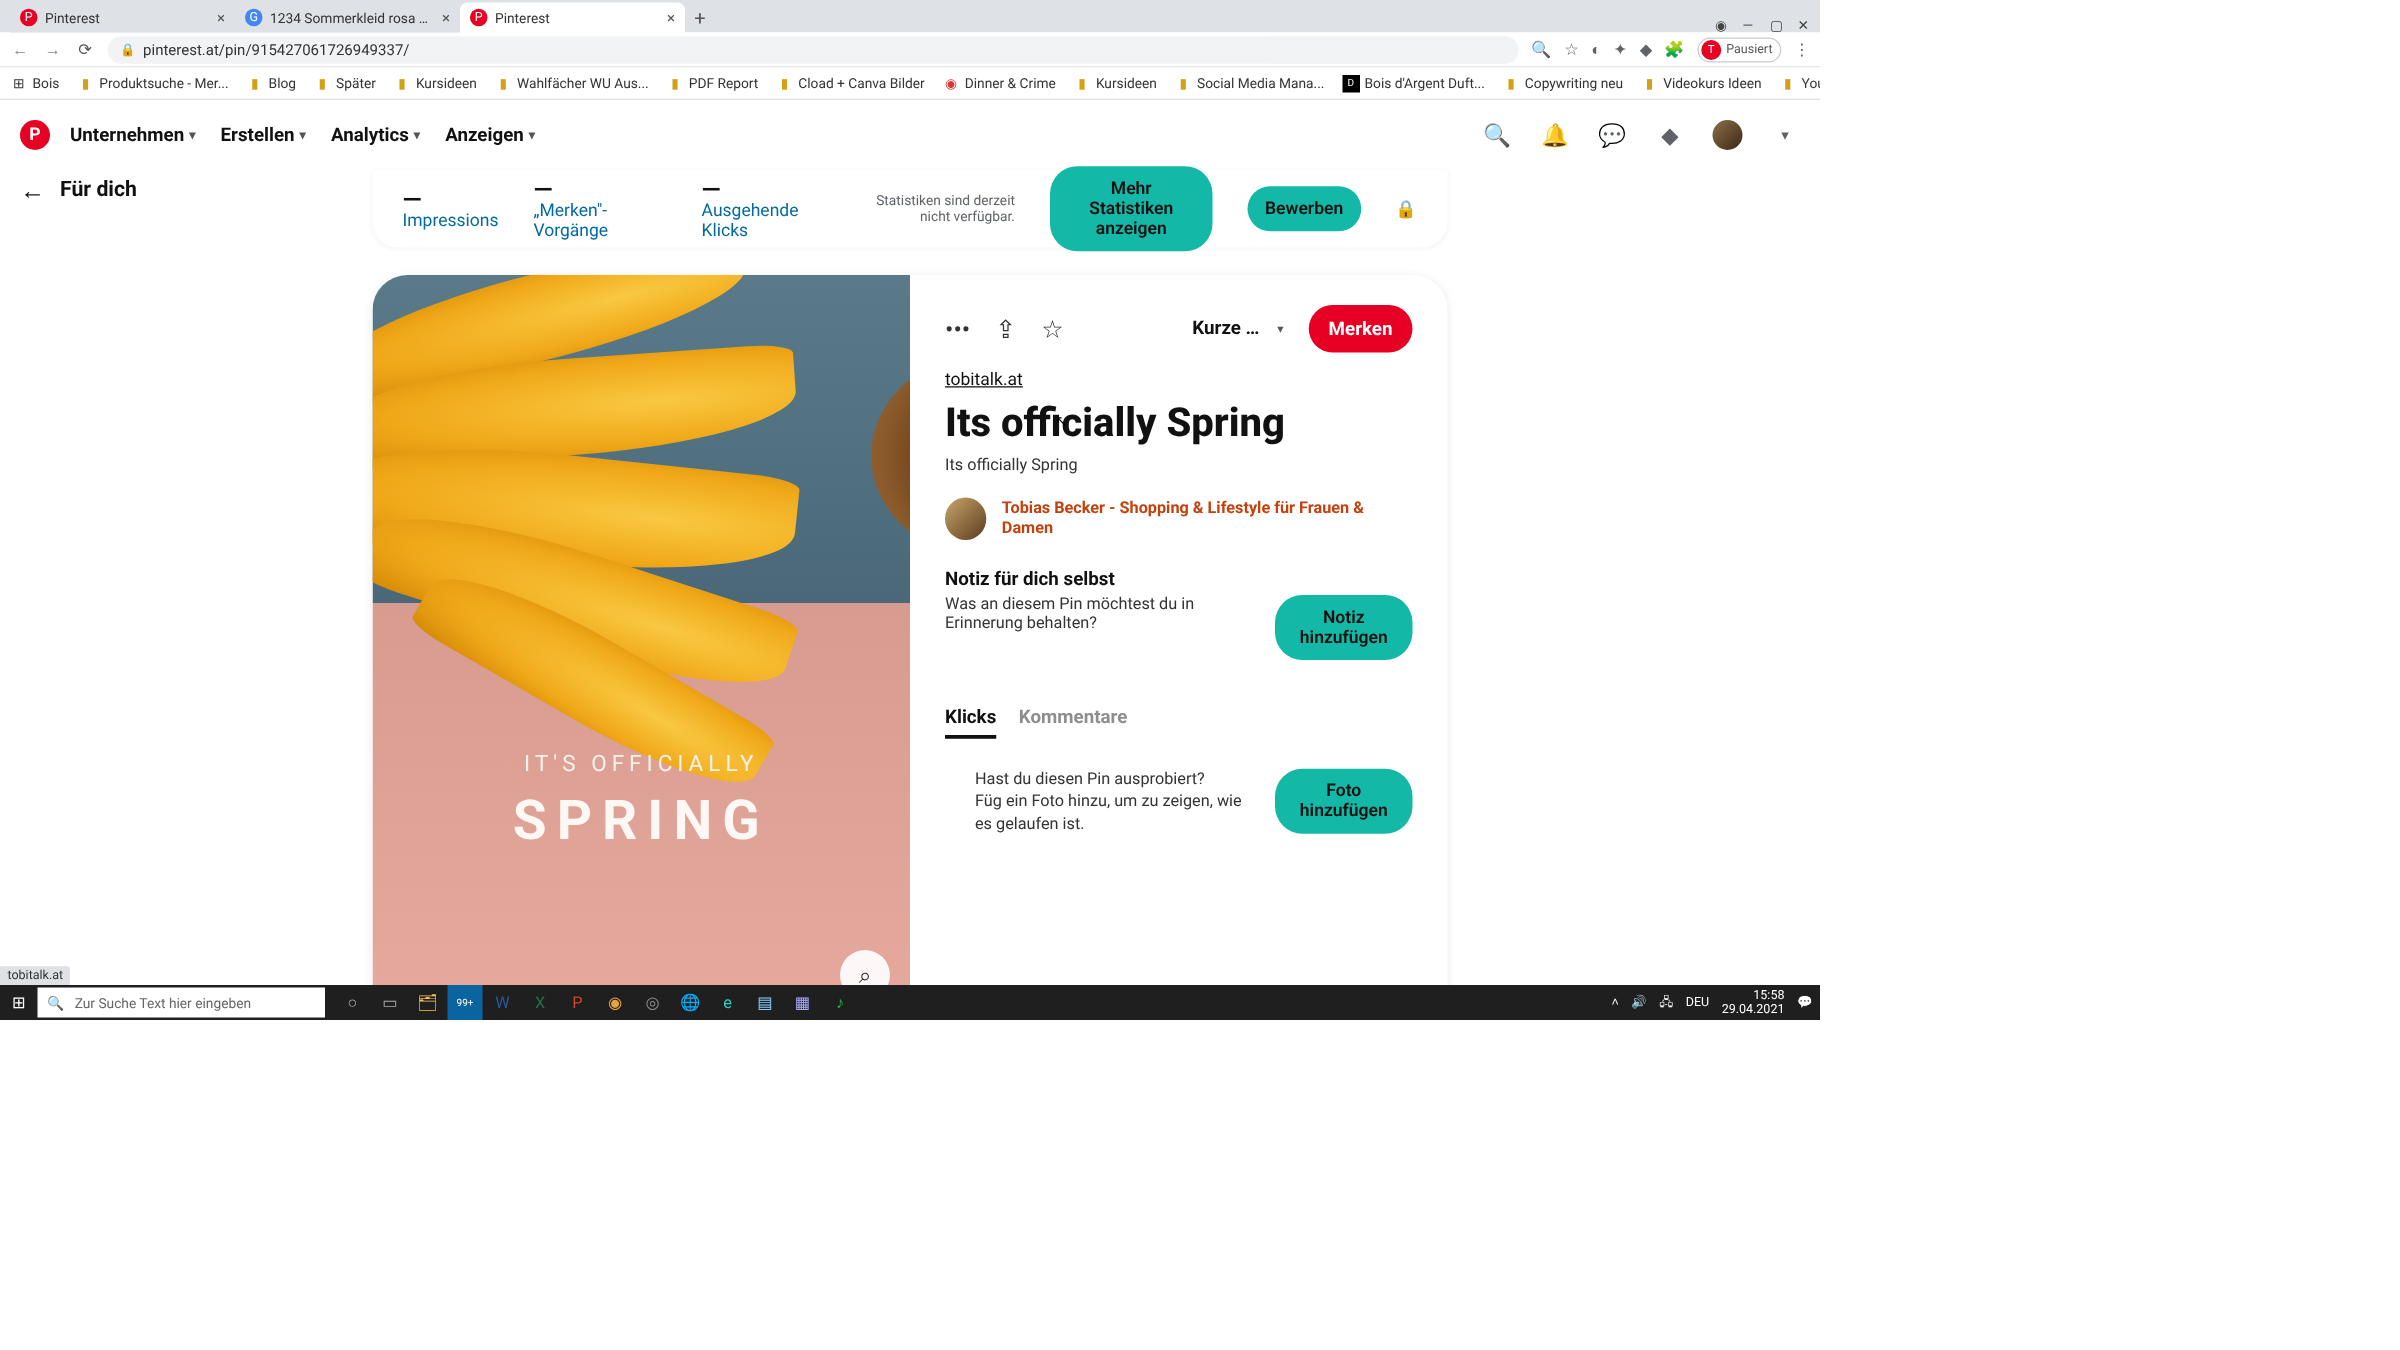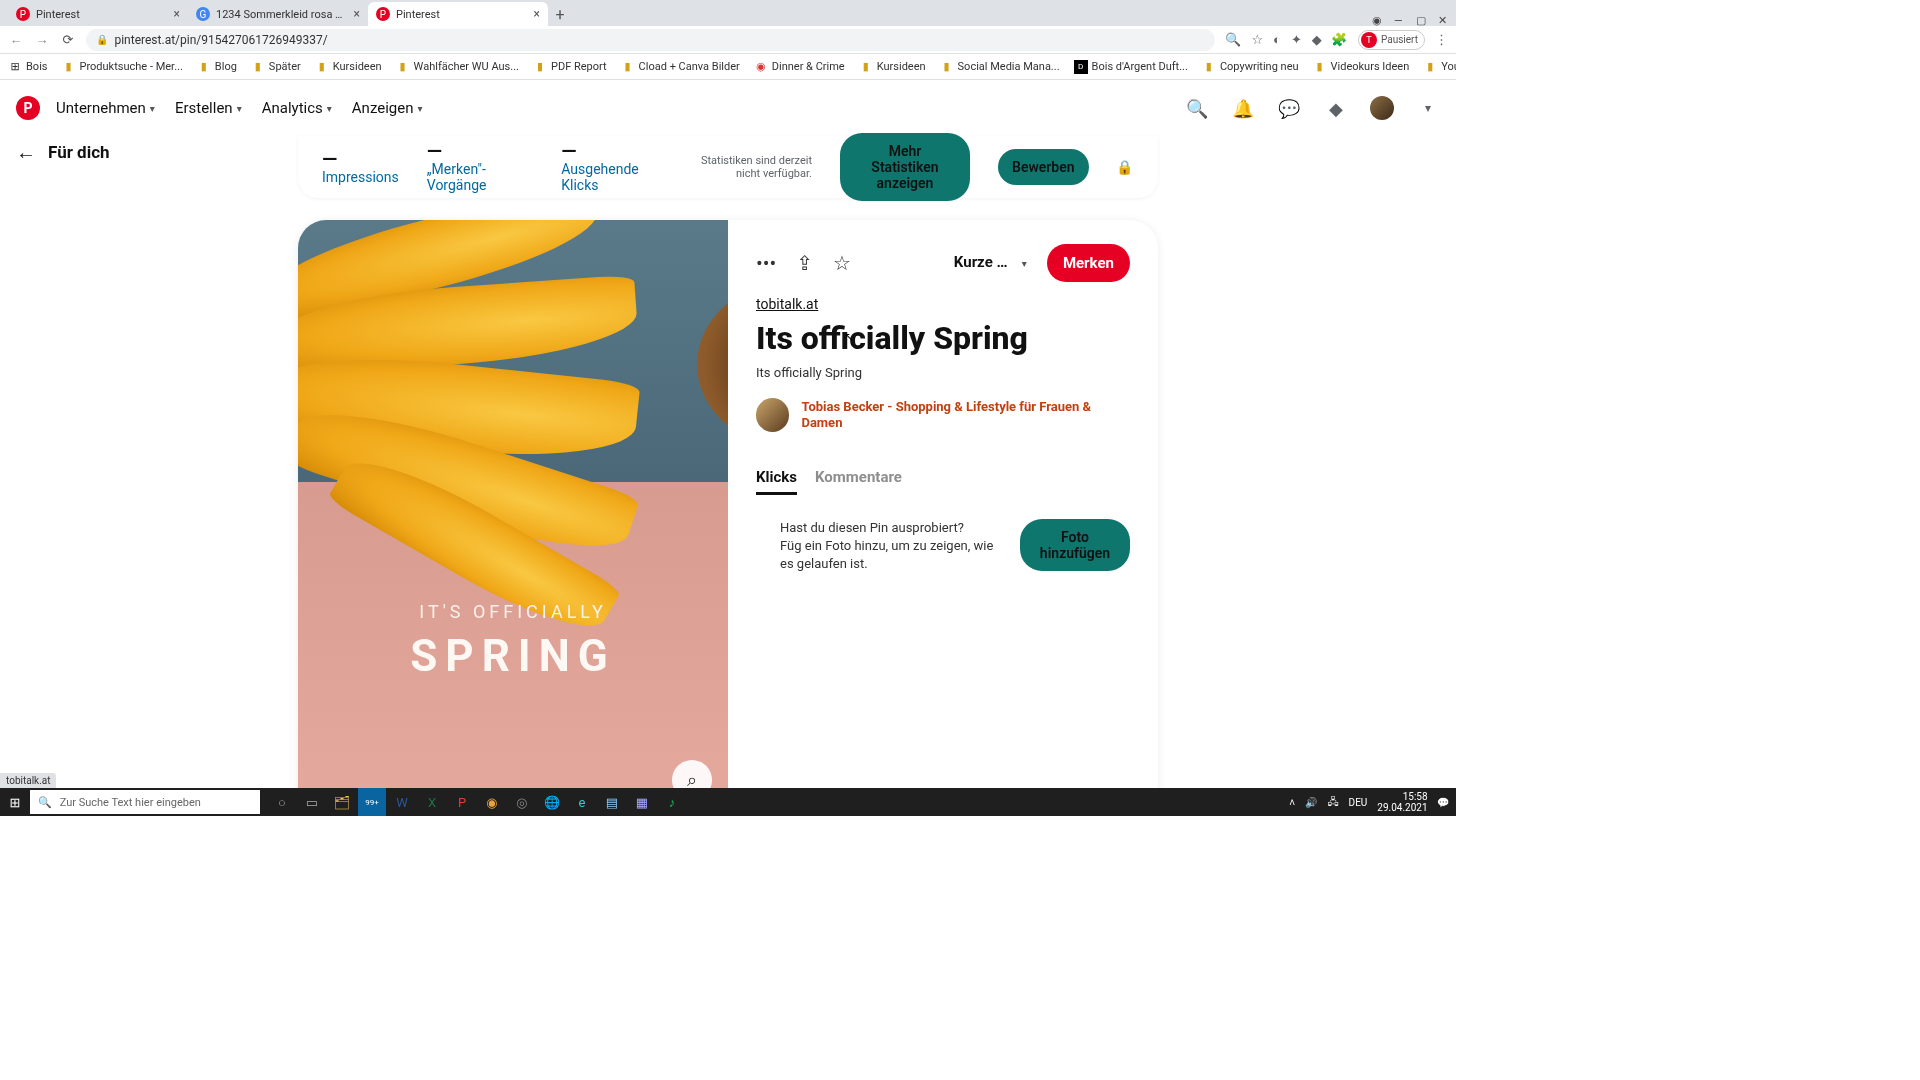--- a/index.html
+++ b/index.html
@@ -31,34 +31,34 @@
 .bm-bar { height:26px; background:#fff; border-bottom:1px solid #e0e0e0; display:flex; align-items:center; padding:0 8px; gap:14px; font-size:11px; color:#333; }
 .bm { display:flex; align-items:center; gap:4px; cursor:pointer; white-space:nowrap; }
 .bm .bic { width:14px; height:14px; display:flex; align-items:center; justify-content:center; font-size:11px; }
 .bm .y { color:#d4a017; }
 .bm-bar .spacer { flex:1; }
 
 
 .pin-header { height:56px; display:flex; align-items:center; padding:0 16px; gap:8px; }
 .pin-logo { width:24px; height:24px; border-radius:50%; background:#e60023; color:#fff; display:flex; align-items:center; justify-content:center; font-weight:bold; font-size:14px; }
 .pin-menu { display:flex; gap:20px; align-items:center; margin-left:8px; }
-.pin-m { font-size:15px; font-weight:400; color:#111; display:flex; align-items:center; gap:4px; cursor:pointer; }
+.pin-m { font-size:15px; font-weight:700; color:#111; display:flex; align-items:center; gap:4px; cursor:pointer; }
 .chev { font-size:10px; color:#555; }
 .pin-header .hspace { flex:1; }
 .hic { width:24px; height:24px; color:#5f6368; display:flex; align-items:center; justify-content:center; font-size:18px; cursor:pointer; margin-left:14px; }
 .hav { width:24px; height:24px; border-radius:50%; background:linear-gradient(135deg,#8b6f47,#3d2817); margin-left:14px; }
 
 
 .stats-wrap { position:relative; height:70px; }
 .stats-card { position:absolute; left:298px; right:298px; top:0; height:62px; background:#fff; border-radius:0 0 20px 20px; display:flex; align-items:center; padding:0 24px; gap:28px; box-shadow:0 1px 4px rgba(0,0,0,0.05); }
 .stat { display:flex; flex-direction:column; }
 .stat .dash { font-size:20px; font-weight:600; color:#111; line-height:1; }
 .stat .lab { font-size:14px; color:#0369a1; }
 .stats-note { font-size:11px; color:#5f6368; text-align:right; width:130px; margin-left:auto; }
-.pill-btn { background:#0f766e; border:none; border-radius:22px; padding:10px 14px; font-size:14px; font-weight:600; color:#111; cursor:pointer; text-align:center; }
+.pill-btn { background:#14b8a6; border:none; border-radius:22px; padding:10px 14px; font-size:14px; font-weight:600; color:#111; cursor:pointer; text-align:center; }
 .lock-ic { color:#888; font-size:14px; }
 
 .back-link { position:absolute; left:16px; top:4px; display:flex; align-items:center; gap:12px; cursor:pointer; }
 .back-link .arr { font-size:20px; color:#111; }
 .back-link .txt { font-size:17px; font-weight:700; color:#111; line-height:1.3; }
 
 
 .main-area { position:absolute; left:298px; right:298px; top:220px; bottom:0; background:#fff; border-radius:28px 28px 0 0; display:flex; overflow:hidden; box-shadow:0 1px 8px rgba(0,0,0,0.08); }
 .pin-img { width:50%; position:relative; background:linear-gradient(180deg,#5a7a8a 0%,#4a6878 44%,#d89b8f 44%,#e5a99d 100%); overflow:hidden; }
 .flower { position:absolute; width:140%; height:72%; left:-8%; top:-6%; }
@@ -308,20 +308,27 @@
         <span class="chev">▾</span>
       </div>
       <button class="save-btn">Merken</button>
     </div>
     <a class="src-link">tobitalk.at</a>
     <h1 class="pin-title">Its officially Spring</h1>
     <div class="pin-desc">Its officially Spring</div>
     <div class="author">
       <div class="a-av"></div>
       <div class="a-name">Tobias Becker - Shopping &amp; Lifestyle für Frauen &amp; Damen</div>
+    </div>
+    <div class="note-sec">
+      <div class="nh">Notiz für dich selbst</div>
+      <div class="note-row">
+        <div class="nt">Was an diesem Pin möchtest du in Erinnerung behalten?</div>
+        <button class="pill-btn" style="max-width:110px">Notiz hinzufügen</button>
+      </div>
     </div>
     <div class="tabs">
       <div class="tab-i active">Klicks</div>
       <div class="tab-i">Kommentare</div>
     </div>
     <div class="photo-sec">
       <div class="pt">
         <span>Hast du diesen Pin ausprobiert?</span><br>
         <span>Füg ein Foto hinzu, um zu zeigen, wie es gelaufen ist.</span>
       </div>

